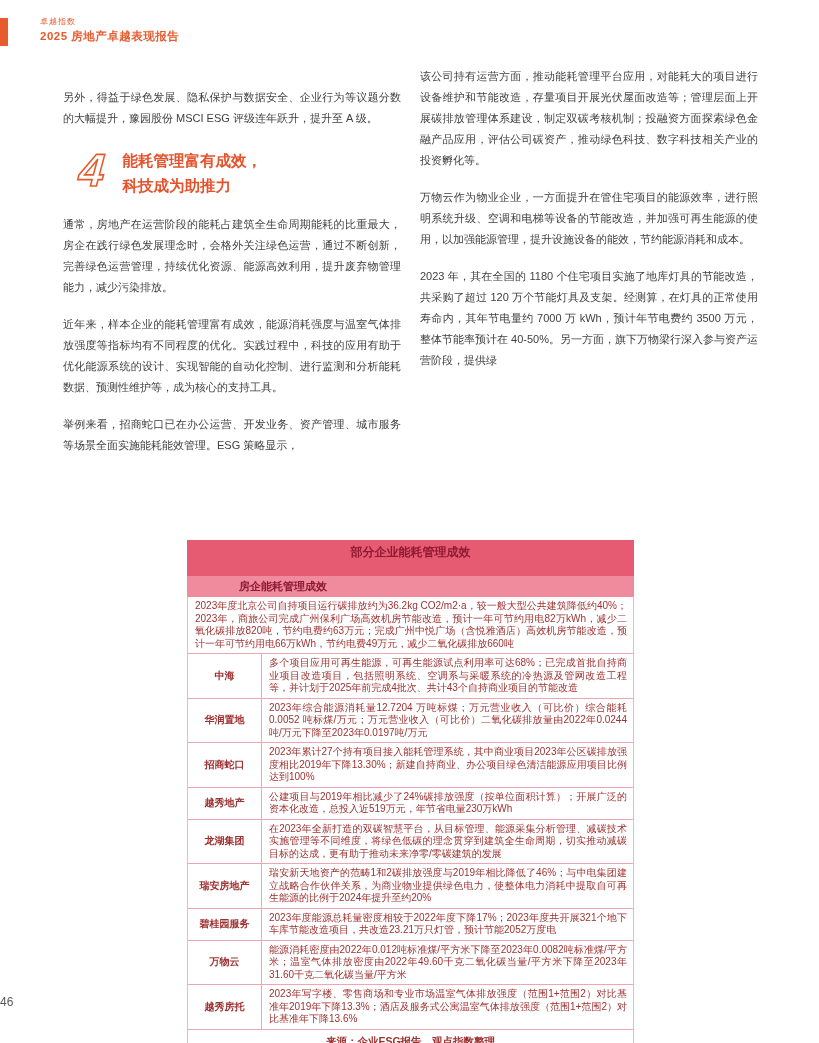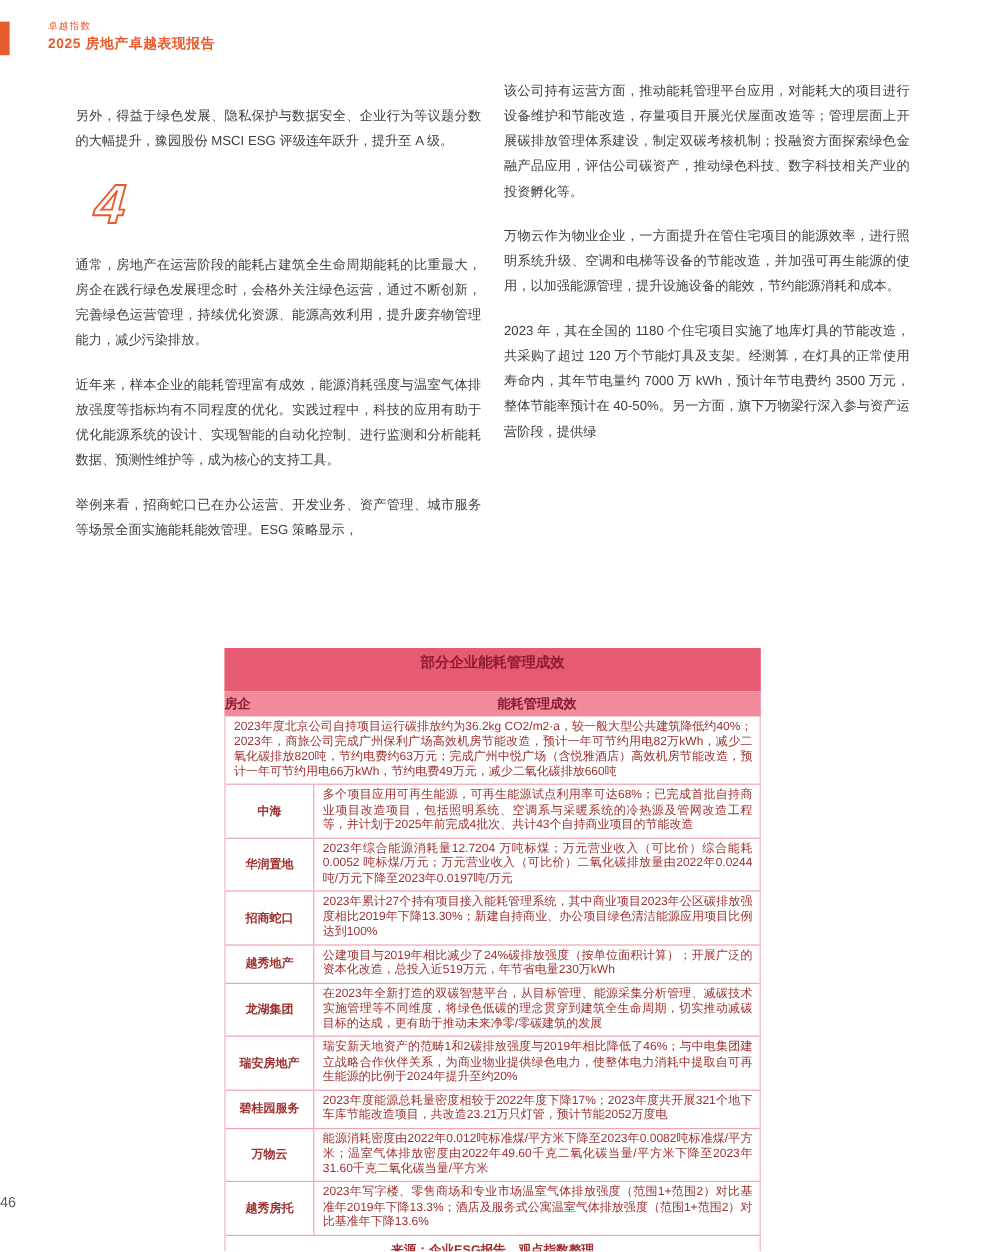--- a/index.html
+++ b/index.html
@@ -23,22 +23,22 @@
   .section-head { display:flex; align-items:flex-start; margin:4px 0 16px 0; }
   .sec-num { margin-left:16px; margin-right:18px; font-size:46px; line-height:50px; font-weight:bold;
              font-style:italic; color:#ffffff; -webkit-text-stroke:1.6px #e65c2e; transform:skewX(-4deg); }
   .sec-title { padding-top:3px; color:#e4532c; font-weight:bold; font-size:15.5px; line-height:25px; }
 
   
   .table-wrap { position:absolute; top:540px; left:187px; width:447px; }
   .tbl-title { background:#e75b72; color:#8e1b33; font-weight:bold; text-align:center; font-size:12px;
                padding:4px 0 15px 0; }
   .tbl-header { display:flex; background:#ef8b9d; color:#8e1b33; font-weight:bold; font-size:11px; }
-  .tbl-header .hc1 { width:74px; text-align:left; padding:3px 0; }
-  .tbl-header .hc2 { flex:1; text-align:center; padding:3px 0; }
+  .tbl-header .hc1 { width:74px; text-align:right; padding:3px 0; }
+  .tbl-header .hc2 { flex:1; text-align:left; padding:3px 0; }
   .tbl-body { border-left:1px solid #f3b3bf; border-right:1px solid #f3b3bf; }
   .tbl-row { display:flex; border-bottom:1px solid #f0a5b2; color:#9d3030; font-size:10px; }
   .tbl-row .c1 { width:74px; display:flex; align-items:center; justify-content:center; text-align:center;
                  border-right:1px solid #f0a5b2; padding:2px 2px; box-sizing:border-box; font-weight:bold; }
   .tbl-row .c2 { flex:1; padding:3px 6px 3px 7px; line-height:12.5px; text-align:justify; }
   .tbl-source { text-align:center; padding:5px 0; color:#9d3030; font-size:10.5px; font-weight:bold;
                 border-bottom:1px solid #f0a5b2; border-left:1px solid #f3b3bf; border-right:1px solid #f3b3bf; }
 
   
   .page-number { position:absolute; bottom:34px; left:0; width:100%; 
@@ -57,20 +57,24 @@
     </div>
   </div>
 
   <div class="content">
 
     <div class="col col-left">
       <p class="para">另外，得益于绿色发展、隐私保护与数据安全、企业行为等议题分数的大幅提升，豫园股份 MSCI ESG 评级连年跃升，提升至 A 级。</p>
 
       <div class="section-head">
         <div class="sec-num">4</div>
+        <div class="sec-title">
+          <div>能耗管理富有成效，</div>
+          <div>科技成为助推力</div>
+        </div>
       </div>
 
       <p class="para">通常，房地产在运营阶段的能耗占建筑全生命周期能耗的比重最大，房企在践行绿色发展理念时，会格外关注绿色运营，通过不断创新，完善绿色运营管理，持续优化资源、能源高效利用，提升废弃物管理能力，减少污染排放。</p>
       <p class="para">近年来，样本企业的能耗管理富有成效，能源消耗强度与温室气体排放强度等指标均有不同程度的优化。实践过程中，科技的应用有助于优化能源系统的设计、实现智能的自动化控制、进行监测和分析能耗数据、预测性维护等，成为核心的支持工具。</p>
       <p class="para">举例来看，招商蛇口已在办公运营、开发业务、资产管理、城市服务等场景全面实施能耗能效管理。ESG 策略显示，</p>
     </div>
 
     <div class="col">
       <p class="para">该公司持有运营方面，推动能耗管理平台应用，对能耗大的项目进行设备维护和节能改造，存量项目开展光伏屋面改造等；管理层面上开展碳排放管理体系建设，制定双碳考核机制；投融资方面探索绿色金融产品应用，评估公司碳资产，推动绿色科技、数字科技相关产业的投资孵化等。</p>
       <p class="para">万物云作为物业企业，一方面提升在管住宅项目的能源效率，进行照明系统升级、空调和电梯等设备的节能改造，并加强可再生能源的使用，以加强能源管理，提升设施设备的能效，节约能源消耗和成本。</p>

